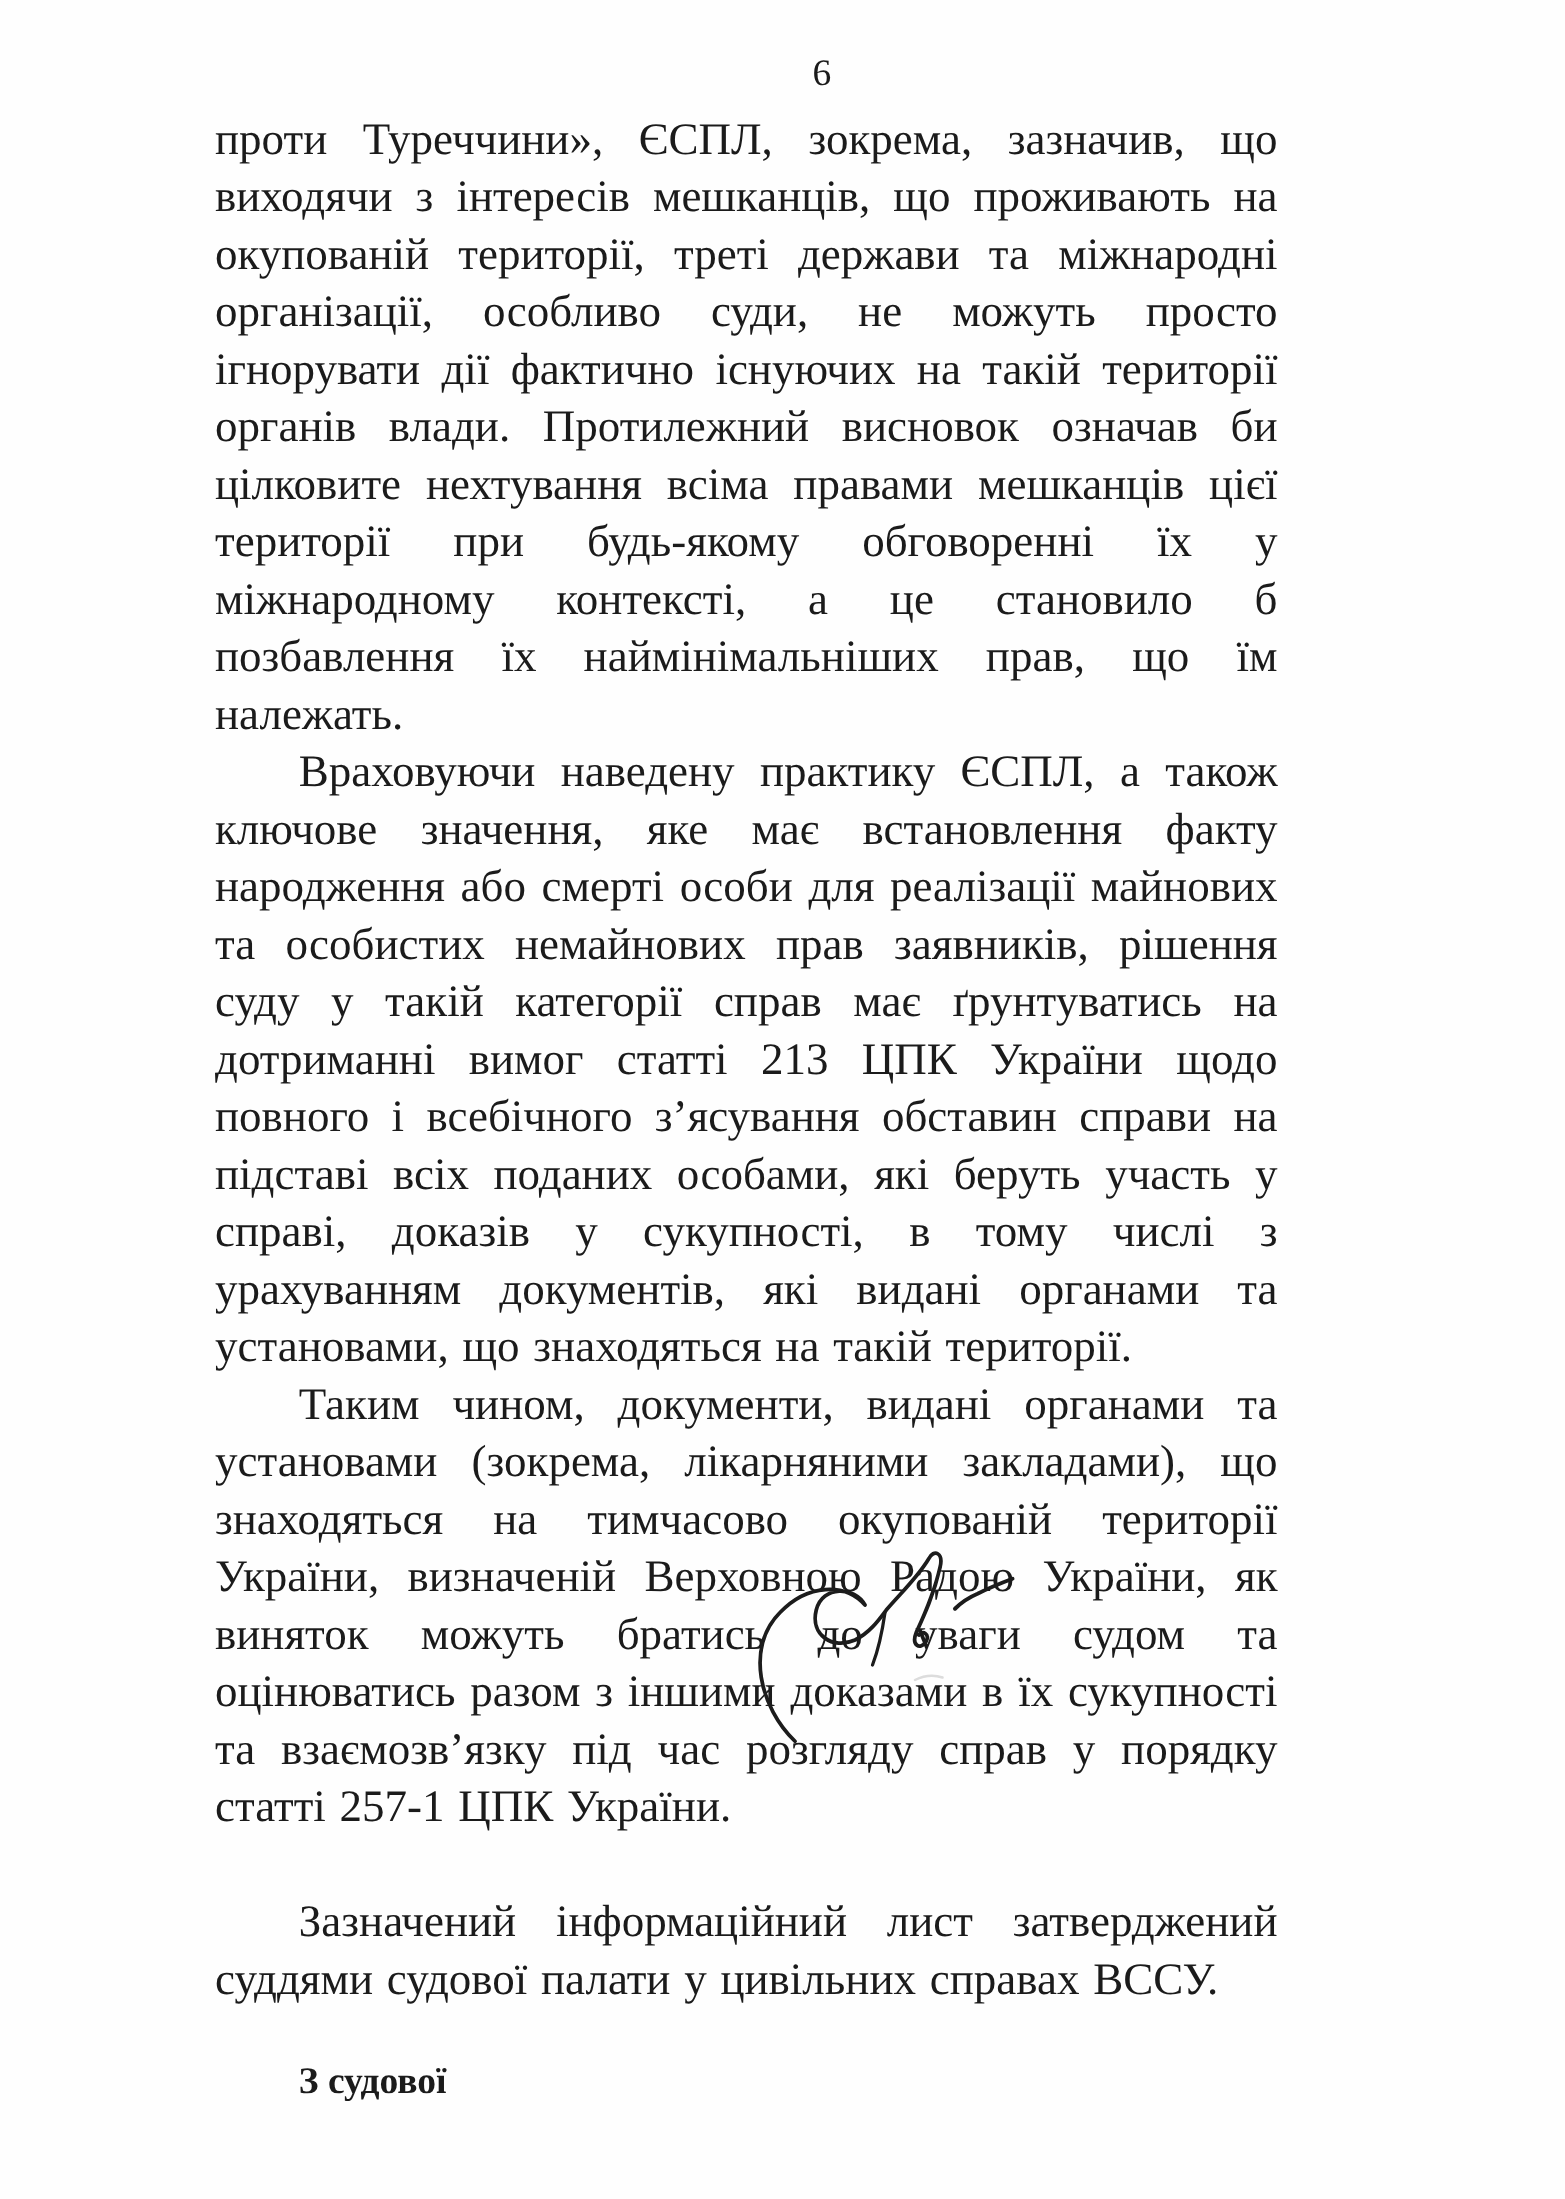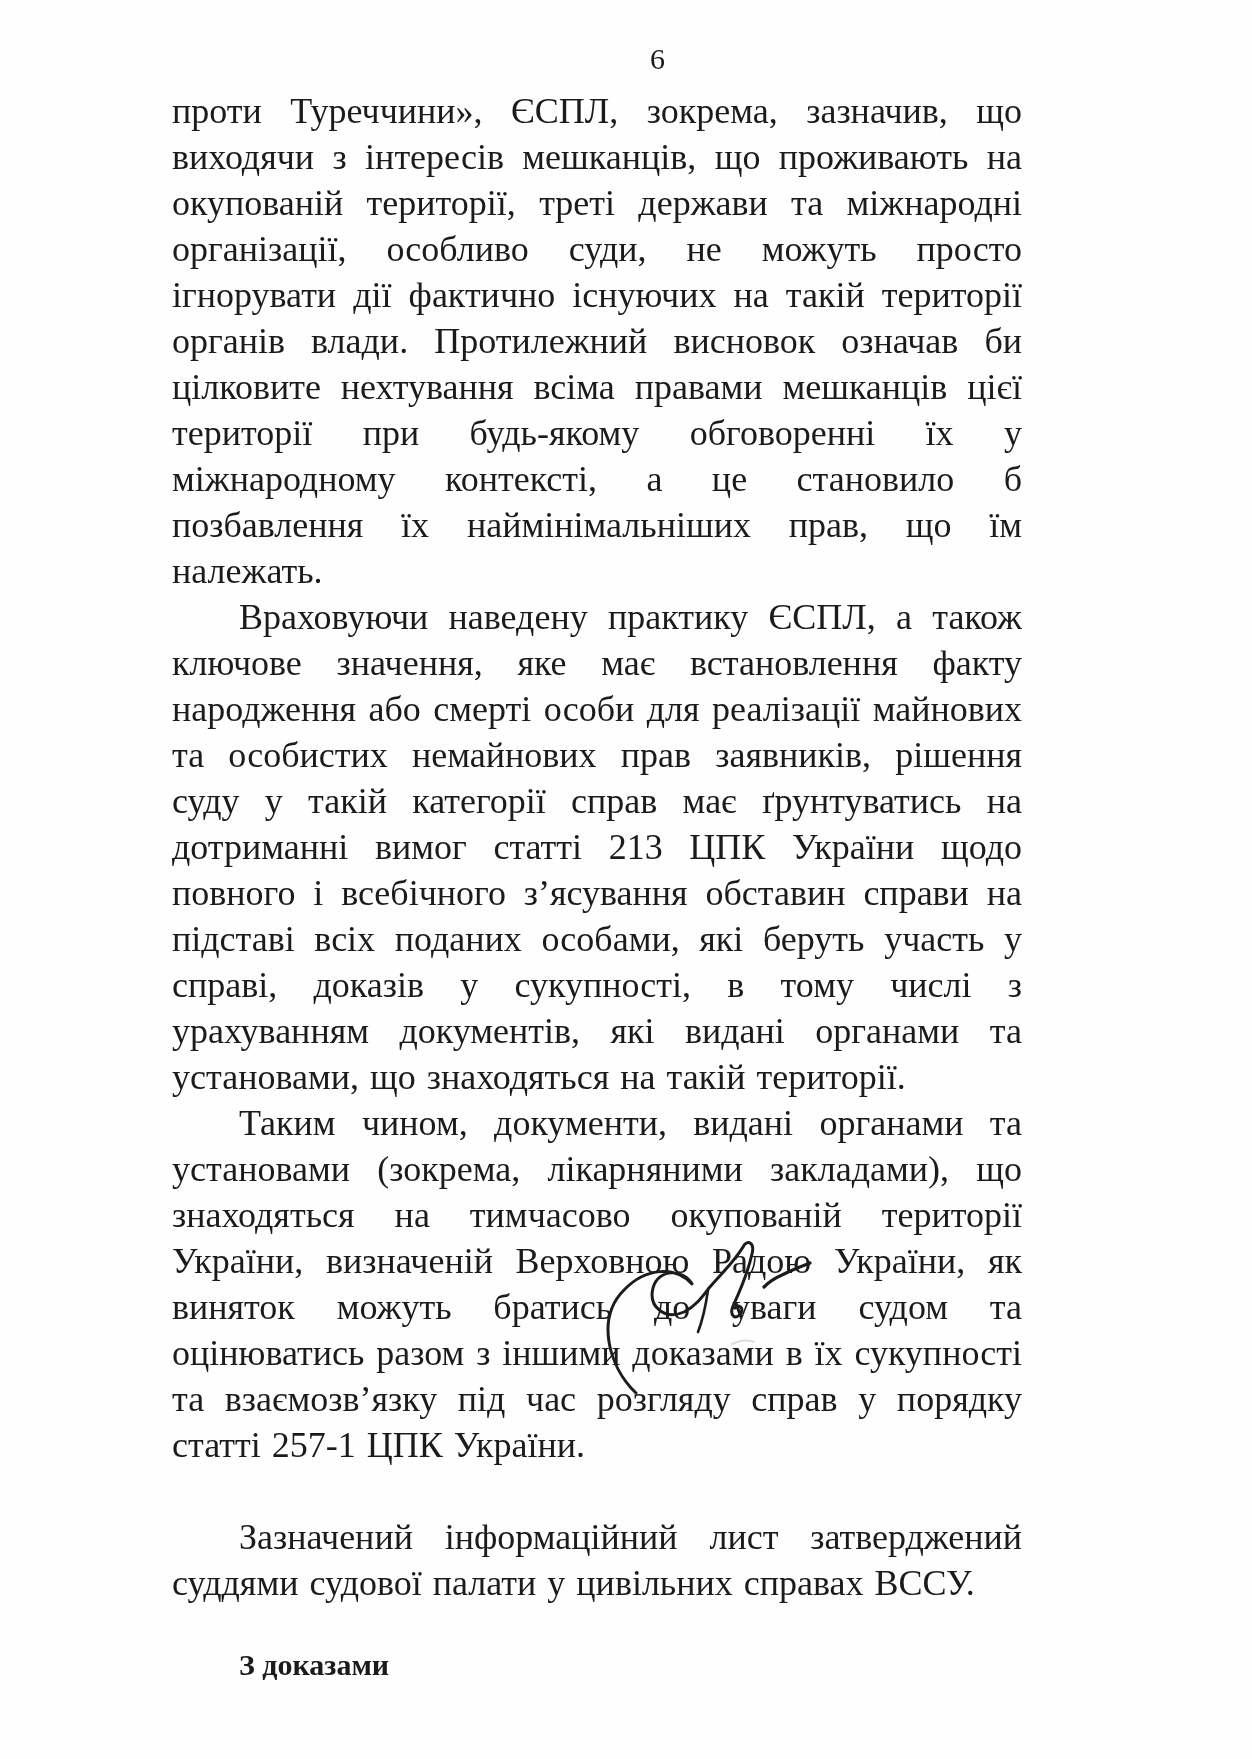--- a/index.html
+++ b/index.html
@@ -69,21 +69,21 @@
     <div class="page-num">6</div>
 
     <p class="body-par">проти Туреччини», ЄСПЛ, зокрема, зазначив, що виходячи з інтересів мешканців, що проживають на окупованій території, треті держави та міжнародні організації, особливо суди, не можуть просто ігнорувати дії фактично існуючих на такій території органів влади. Протилежний висновок означав би цілковите нехтування всіма правами мешканців цієї території при будь-якому обговоренні їх у міжнародному контексті, а це становило б позбавлення їх наймінімальніших прав, що їм належать.</p>
 
     <p class="body-par ind">Враховуючи наведену практику ЄСПЛ, а також ключове значення, яке має встановлення факту народження або смерті особи для реалізації майнових та особистих немайнових прав заявників, рішення суду у такій категорії справ має ґрунтуватись на дотриманні вимог статті 213 ЦПК України щодо повного і всебічного з’ясування обставин справи на підставі всіх поданих особами, які беруть участь у справі, доказів у сукупності, в тому числі з урахуванням документів, які видані органами та установами, що знаходяться на такій території.</p>
 
     <p class="body-par ind">Таким чином, документи, видані органами та установами (зокрема, лікарняними закладами), що знаходяться на тимчасово окупованій території України, визначеній Верховною Радою України, як виняток можуть братись до уваги судом та оцінюватись разом з іншими доказами в їх сукупності та взаємозв’язку під час розгляду справ у порядку статті 257-1 ЦПК України.</p>
 
     <p class="body-par ind gap-before">Зазначений інформаційний лист затверджений суддями судової палати у цивільних справах ВССУ.</p>
 
-    <p class="closing">З доказами</p>
+    <p class="closing">З судової</p>
 
     <div class="sig-row">
       <span>Заступник Голови</span>
       <span>М. Протилежний</span>
     </div>
 
   </div>
 
   <svg class="sig-svg" viewBox="0 0 262 162" xmlns="http://www.w3.org/2000/svg" fill="none" stroke="#1c1c1c" stroke-width="3" stroke-linecap="round" stroke-linejoin="round">
 

